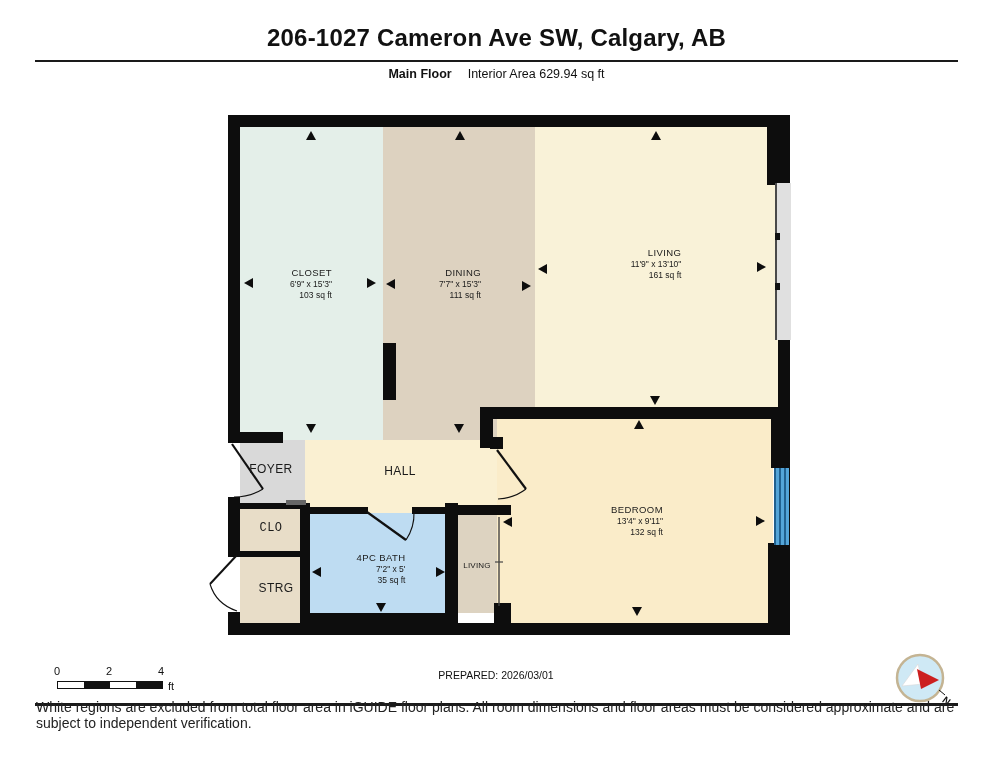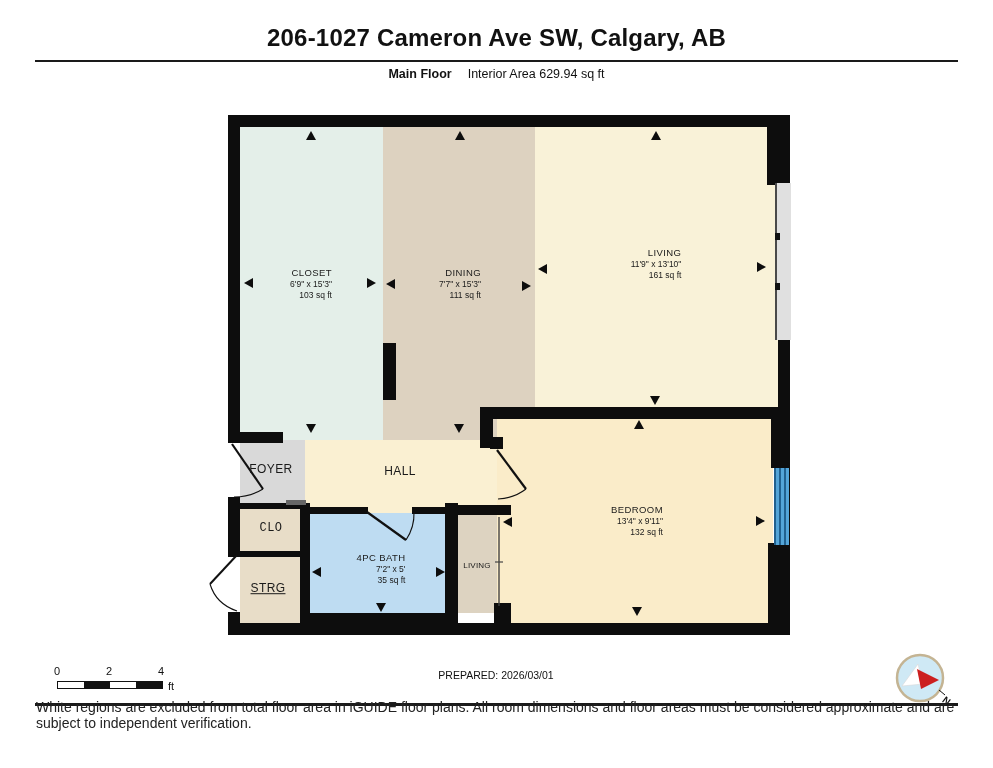--- a/index.html
+++ b/index.html
@@ -158,21 +158,21 @@
   </div>
   <div class="rlabel small-room" style="left:271px;top:470px;">
     <div class="rname">FOYER</div>
   </div>
   <div class="rlabel small-room" style="left:400px;top:472px;">
     <div class="rname">HALL</div>
   </div>
   <div class="rlabel small-room" style="left:271px;top:529px;font-family:Liberation Mono, monospace;">
     <div class="rname">CLO</div>
   </div>
-  <div class="rlabel small-room" style="left:268px;top:589px;text-decoration:underline;">
+  <div class="rlabel small-room" style="left:276px;top:589px;">
     <div class="rname">STRG</div>
   </div>
   <div class="rlabel small-room" id="lab-closet" style="left:477px;top:566px;">
     <div class="rname">LIVING</div>
   </div>
 
   <span class="scale-num" style="left:57px;top:665px;">0</span>
   <span class="scale-num" style="left:109px;top:665px;">2</span>
   <span class="scale-num" style="left:161px;top:665px;">4</span>
   <div id="scalebar" style="left:57px;top:681px;">

